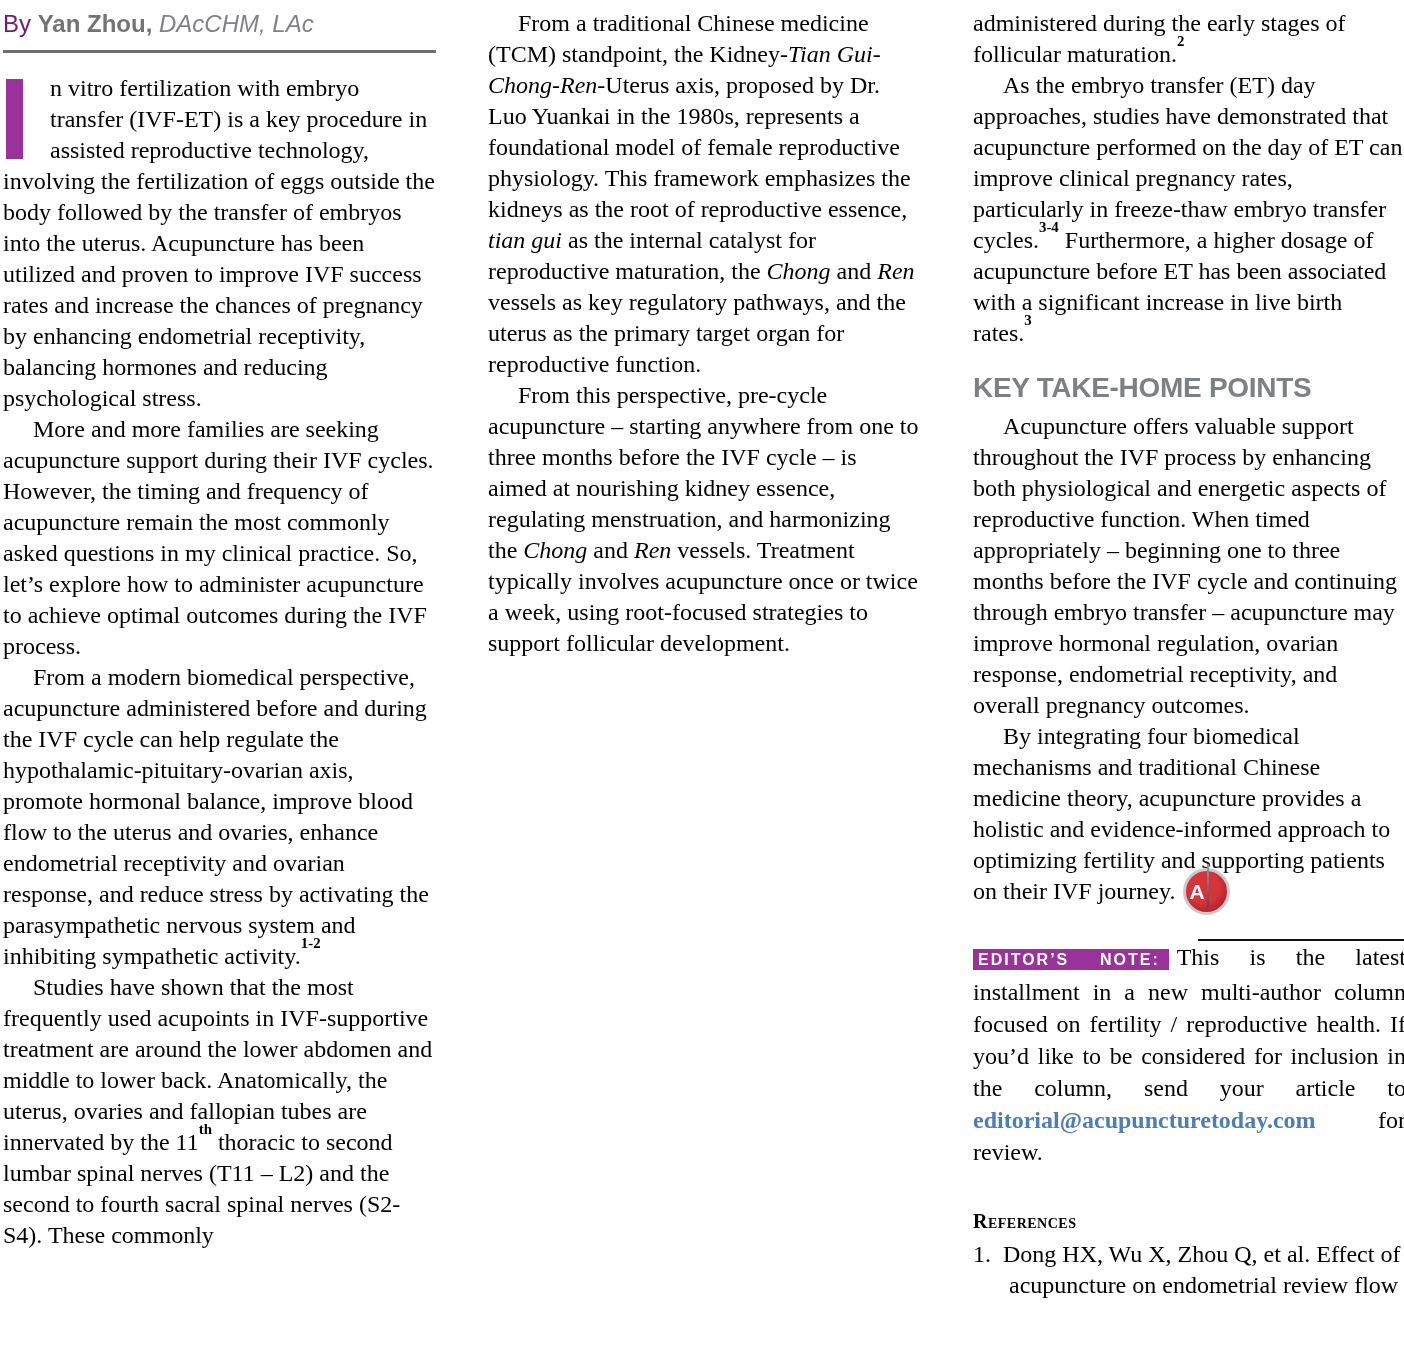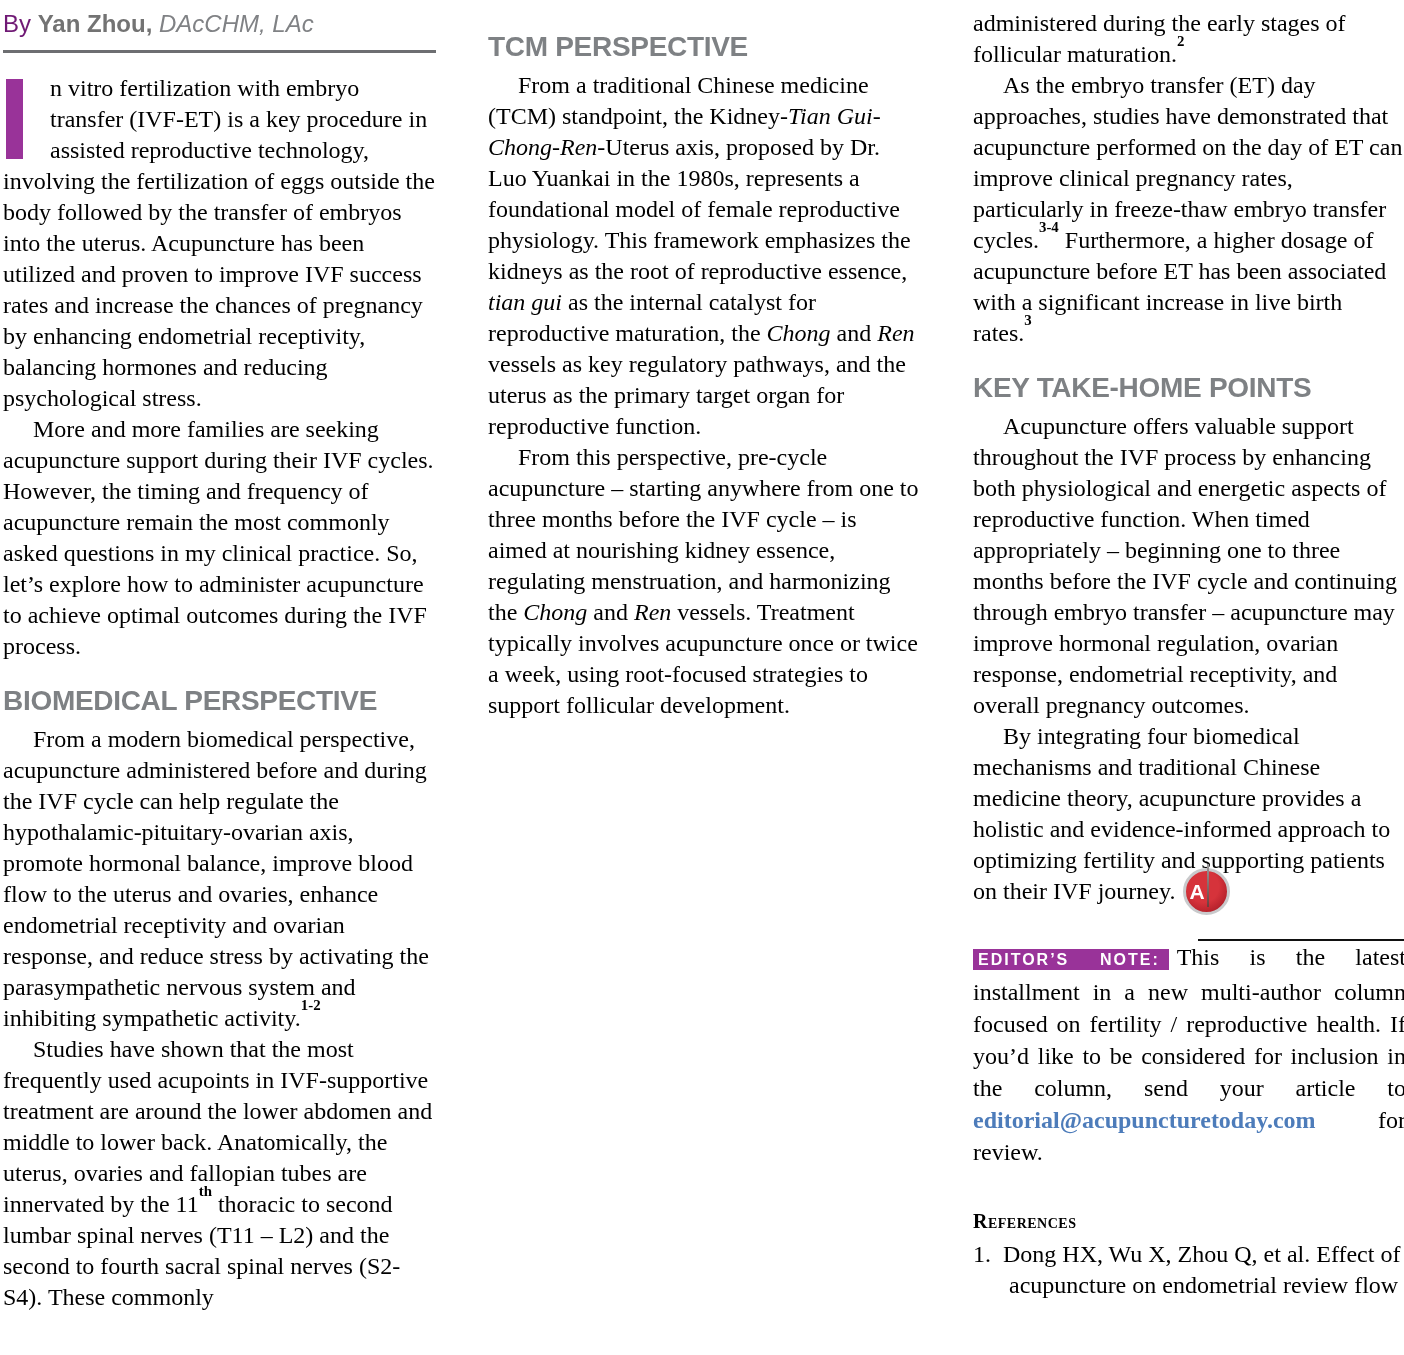--- a/index.html
+++ b/index.html
@@ -43,26 +43,24 @@
 </style>
 </head>
 <body>
 
 <div class="page">
   <div class="col" id="col-1">
     <div class="byline"><span class="by">By </span><span class="author">Yan Zhou,</span><span class="creds"> <span>DAcCHM, LAc</span></span></div>
     <div class="byline-rule"></div>
   <p class="para has-dropcap"><span class="dropcap">I</span><span>n vitro fertilization with embryo transfer (IVF-ET) is a key procedure in assisted reproductive technology, involving the fertilization of eggs outside the body followed by the transfer of embryos into the uterus. Acupuncture has been utilized and proven to improve IVF success rates and increase the chances of pregnancy by enhancing endometrial receptivity, balancing hormones and reducing psychological stress.</span></p>
       <p class="para"><span>More and more families are seeking acupuncture support during their IVF cycles. However, the timing and frequency of acupuncture remain the most commonly asked questions in my clinical practice. So, let’s explore how to administer acupuncture to achieve optimal outcomes during the IVF process.</span></p>
-      <h2 class="heading">BIOMEDICAL PERSPECTIVE</h2>
       <p class="para"><span>From a modern biomedical perspective, acupuncture administered before and during the IVF cycle can help regulate the hypothalamic-pituitary-ovarian axis, promote hormonal balance, improve blood flow to the uterus and ovaries, enhance endometrial receptivity and ovarian response, and reduce stress by activating the parasympathetic nervous system and inhibiting sympathetic activity.</span><sup>1-2</sup></p>
       <p class="para"><span>Studies have shown that the most frequently used acupoints in IVF-supportive treatment are around the lower abdomen and middle to lower back. Anatomically, the uterus, ovaries and fallopian tubes are innervated by the 11</span><sup>th</sup><span> thoracic to second lumbar spinal nerves (T11 – L2) and the second to fourth sacral spinal nerves (S2-S4). These commonly</span></p>
     </div>
   <div class="col" id="col-2">
-      <h2 class="heading">TCM PERSPECTIVE</h2>
       <p class="para"><span>From a traditional Chinese medicine (TCM) standpoint, the Kidney-</span><em>Tian Gui-Chong-Ren</em><span>-Uterus axis, proposed by Dr. Luo Yuankai in the 1980s, represents a foundational model of female reproductive physiology. This framework emphasizes the kidneys as the root of reproductive essence, </span><em>tian gui</em><span> as the internal catalyst for reproductive maturation, the </span><em>Chong</em><span> and </span><em>Ren</em><span> vessels as key regulatory pathways, and the uterus as the primary target organ for reproductive function.</span></p>
       <p class="para"><span>From this perspective, pre-cycle acupuncture – starting anywhere from one to three months before the IVF cycle – is aimed at nourishing kidney essence, regulating menstruation, and harmonizing the </span><em>Chong</em><span> and </span><em>Ren</em><span> vessels. Treatment typically involves acupuncture once or twice a week, using root-focused strategies to support follicular development.</span></p>
     </div>
   <div class="col" id="col-3">
       <p class="para no-indent"><span>administered during the early stages of follicular maturation.</span><sup>2</sup></p>
       <p class="para"><span>As the embryo transfer (ET) day approaches, studies have demonstrated that acupuncture performed on the day of ET can improve clinical pregnancy rates, particularly in freeze-thaw embryo transfer cycles.</span><sup>3-4</sup><span> Furthermore, a higher dosage of acupuncture before ET has been associated with a significant increase in live birth rates.</span><sup>3</sup></p>
       <h2 class="heading">KEY TAKE-HOME POINTS</h2>
       <p class="para"><span>Acupuncture offers valuable support throughout the IVF process by enhancing both physiological and energetic aspects of reproductive function. When timed appropriately – beginning one to three months before the IVF cycle and continuing through embryo transfer – acupuncture may improve hormonal regulation, ovarian response, endometrial receptivity, and overall pregnancy outcomes.</span></p>
       <p class="para"><span>By integrating four biomedical mechanisms and traditional Chinese medicine theory, acupuncture provides a holistic and evidence-informed approach to optimizing fertility and supporting patients on their IVF journey.</span><span class="at-logo">
           <span class="lt">A</span>

